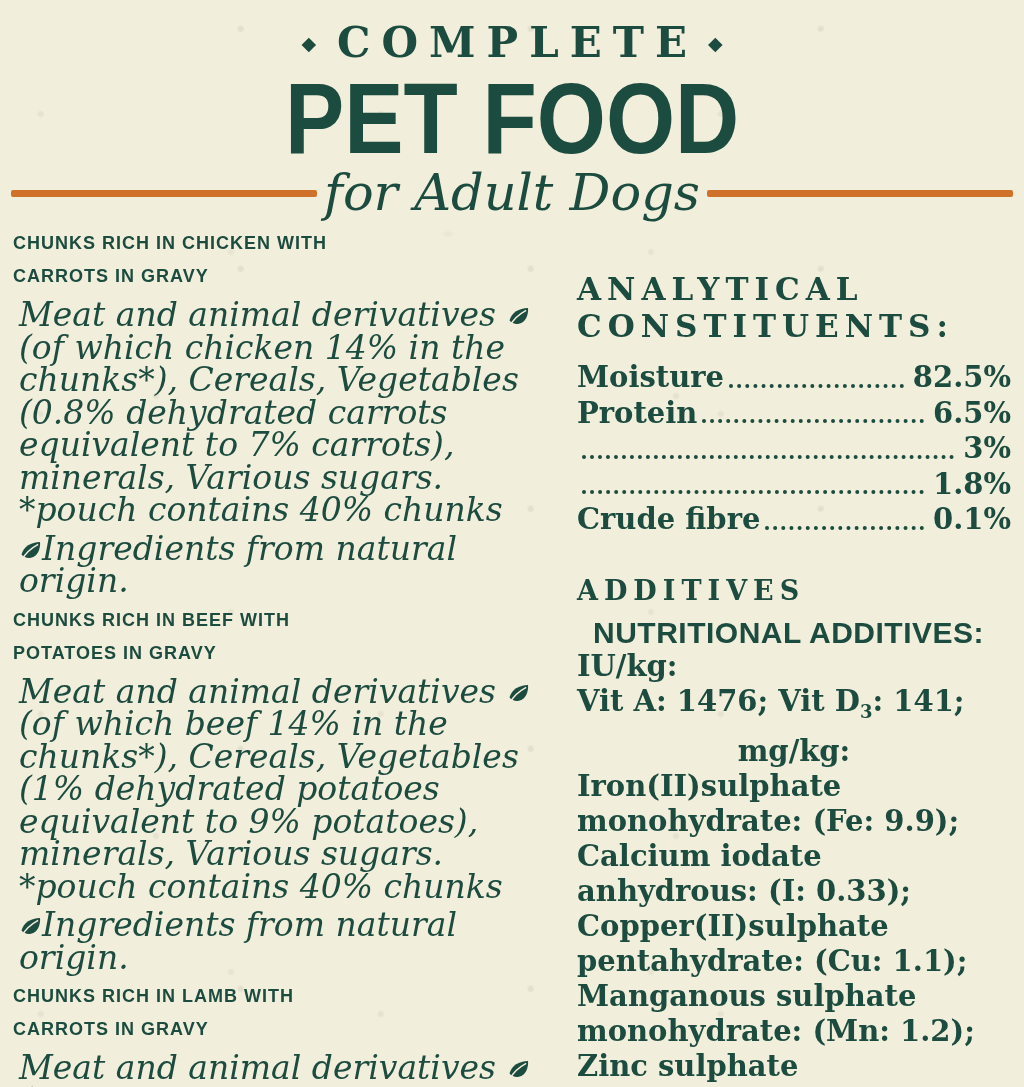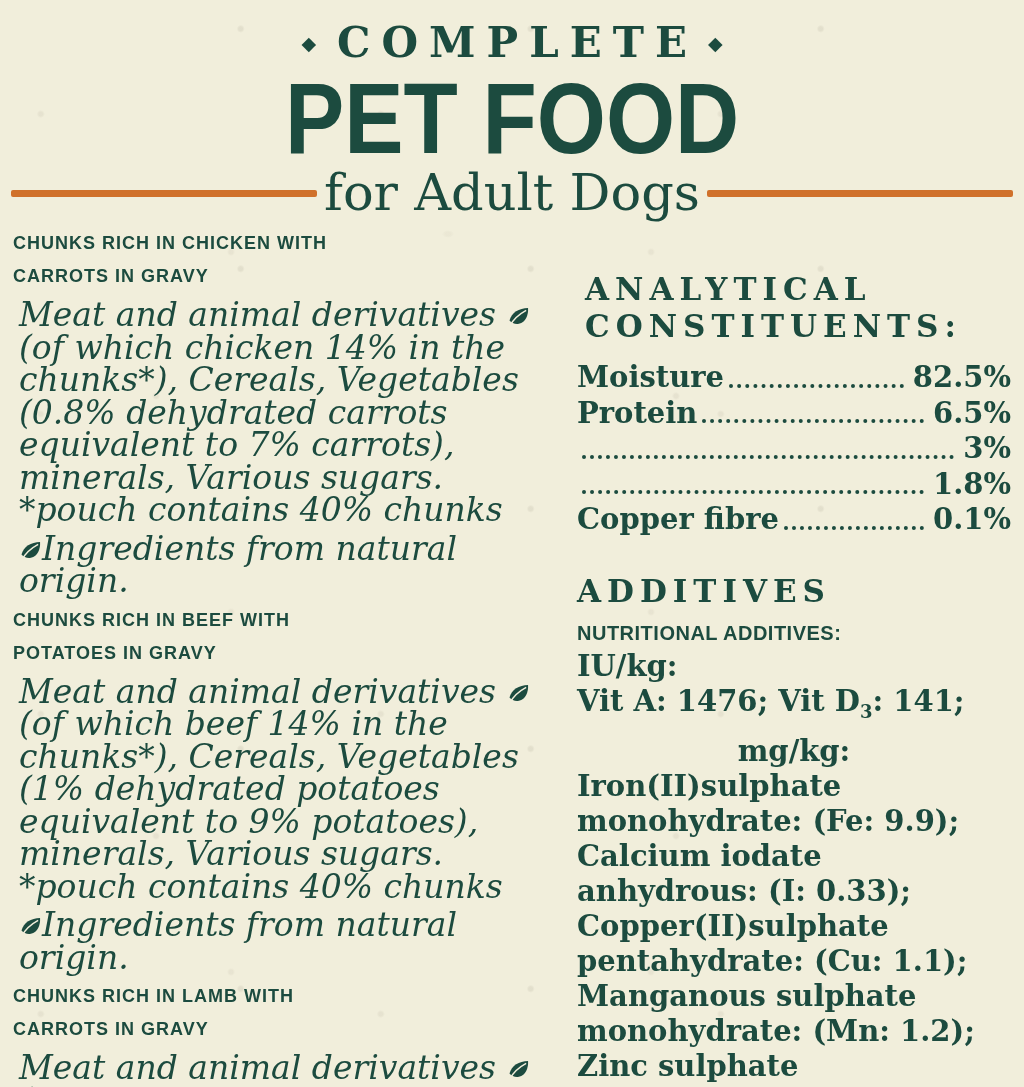--- a/index.html
+++ b/index.html
@@ -31,52 +31,52 @@
   .kicker-row .kicker-text{text-indent:11px;}
   .big-title{
     display:inline-block;
     font-family:"Liberation Sans","DejaVu Sans",sans-serif;
     font-weight:bold;font-size:101px;line-height:1;letter-spacing:0px;
     transform:scaleX(.88);transform-origin:center;
     margin-top:2px;
   }
   .subtitle-row{display:flex;align-items:center;margin-top:-4px;padding:0 11px;}
   .rule{flex:1;height:7px;background:#d0712b;border-radius:2px;}
-  .subtitle{font-size:51px;line-height:56px;margin:0 7px;white-space:nowrap;text-align:right;}
+  .subtitle{font-style:italic;font-size:51px;line-height:56px;margin:0 7px;white-space:nowrap;text-align:right;}
   
   .columns{display:flex;align-items:flex-start;padding:0 13px;margin-top:6px;}
   .left-col{width:552px;flex:none;}
   .right-col{flex:1;margin-left:12px;margin-top:44px;min-width:0;}
   
   .comp-heading{
     margin:0 0 3px;font-size:31px;font-weight:bold;letter-spacing:2.5px;line-height:36px;
   }
   .subhead{
     margin:0;font-family:"Liberation Sans","DejaVu Sans",sans-serif;
     font-weight:bold;font-size:18px;line-height:33px;letter-spacing:1px;
     white-space:pre-line;
   }
   .body{margin:6px;font-style:italic;font-size:33px;line-height:32.5px;}
   .leaf{display:inline-block;vertical-align:-3px;}
   .leaf svg{display:block;width:23px;height:23px;fill:currentColor;}
   .leaf svg .vein{stroke:#f1eedb;}
   
   .ana-heading{
-    margin:0 8px 15px;font-size:31px;font-weight:bold;letter-spacing:6px;line-height:37px;
+    margin:0 0 15px;font-size:31px;font-weight:bold;letter-spacing:6px;line-height:37px;
     white-space:pre-line;
   }
   .arow{display:flex;align-items:flex-start;font-weight:bold;font-size:29px;line-height:35.5px;}
   .alabel{white-space:nowrap;}
   .avalue{white-space:nowrap;margin-left:5px;}
   .leader{flex:1;align-self:flex-end;height:0;min-width:18px;
     border-bottom:4.5px dotted #1c4b3f;margin:0 4px 8px 5px;}
-  .add-heading{margin:33px 0 0;font-size:31px;font-weight:bold;letter-spacing:6px;line-height:40px;}
+  .add-heading{margin:33px 0 0;font-size:27px;font-weight:bold;letter-spacing:6px;line-height:40px;}
   .nutri-subhead{
-    margin:6px 0 0;font-family:"Liberation Sans","DejaVu Sans",sans-serif;
-    font-weight:bold;font-size:20px;line-height:32px;letter-spacing:.5px;
+    margin:6px 16px 0;font-family:"Liberation Sans","DejaVu Sans",sans-serif;
+    font-weight:bold;font-size:30px;line-height:32px;letter-spacing:.5px;
   }
   .add-line{margin:0;font-weight:bold;font-size:29px;line-height:35px;}
   .add-line sub{font-size:.62em;line-height:0;}
   .mg-gap{margin-top:15px;text-align:center;}
 </style>
 </head>
 <body>
 
 <div class="label">
 
@@ -159,21 +159,21 @@
     <span class="leader"></span>
     <span class="avalue">3%</span>
   </div>
 
   <div class="arow">
     <span class="leader"></span>
     <span class="avalue">1.8%</span>
   </div>
 
   <div class="arow">
-    <span class="alabel">Copper fibre</span>
+    <span class="alabel">Crude fibre</span>
     <span class="leader"></span>
     <span class="avalue">0.1%</span>
   </div>
 </div>
 
       <h2 class="add-heading">ADDITIVES</h2>
       <h3 class="nutri-subhead">NUTRITIONAL ADDITIVES:</h3>
       <p class="add-line">IU/kg:</p>
       <p class="add-line"><span>Vit A: 1476; Vit D</span><sub>3</sub><span>: 141;</span></p>
       <p class="add-line mg-gap">mg/kg:</p>

